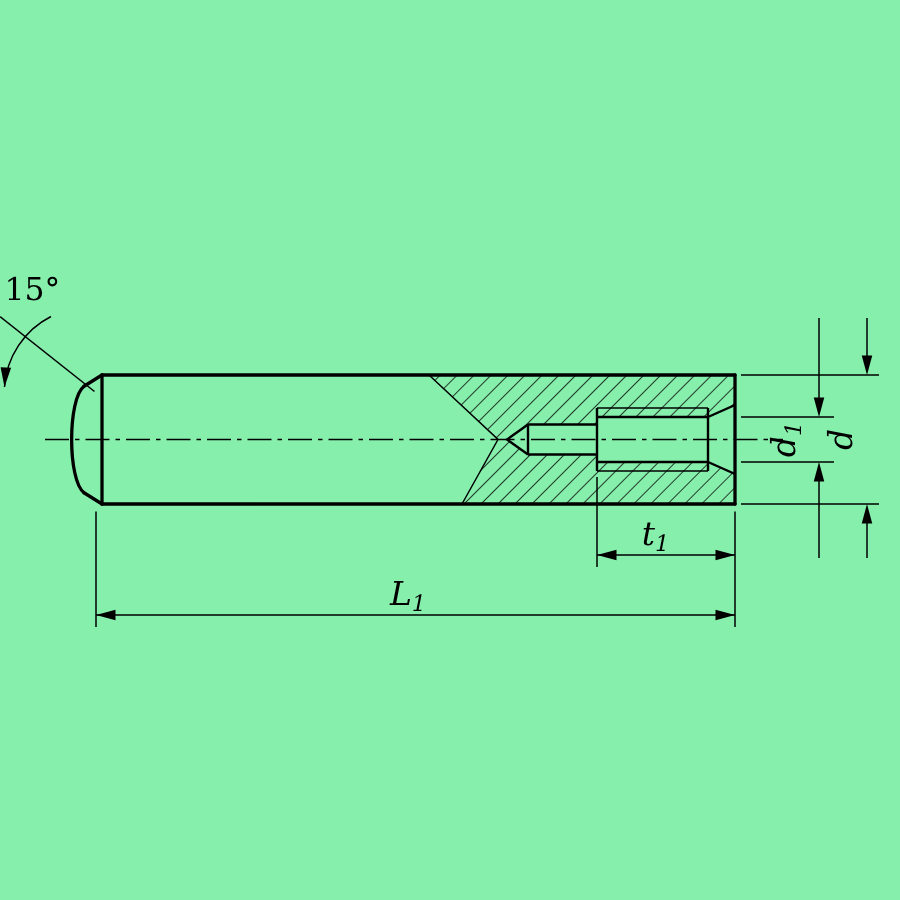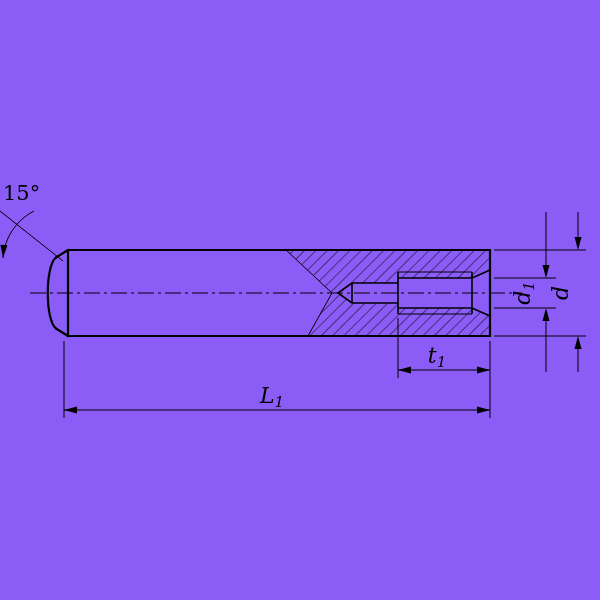--- a/index.html
+++ b/index.html
@@ -1,17 +1,17 @@
 <!DOCTYPE html>
 <html><head>
 <meta charset="utf-8">
 <style>
   html,body{margin:0;padding:0;background:#ffffff;}
   .canvas{
-    width:600px;height:600px;background:#8b5cf6;position:relative;
+    width:600px;height:600px;background:#86efac;position:relative;
     font-family:"DejaVu Serif", serif;
     text-decoration:underline;
   }
   svg{display:block;}
   .outline{stroke:#000;stroke-width:2.2;fill:none;stroke-linecap:round;}
   .medium{stroke:#000;stroke-width:1.6;fill:none;}
   .thin{stroke:#000;stroke-width:1;fill:none;}
   .center{stroke:#000;stroke-width:1;fill:none;stroke-dasharray:16 4 3 4;}
   .arrow{fill:#000;stroke:none;}
   .dimtext{font-size:22px;font-style:italic;fill:#000;}

